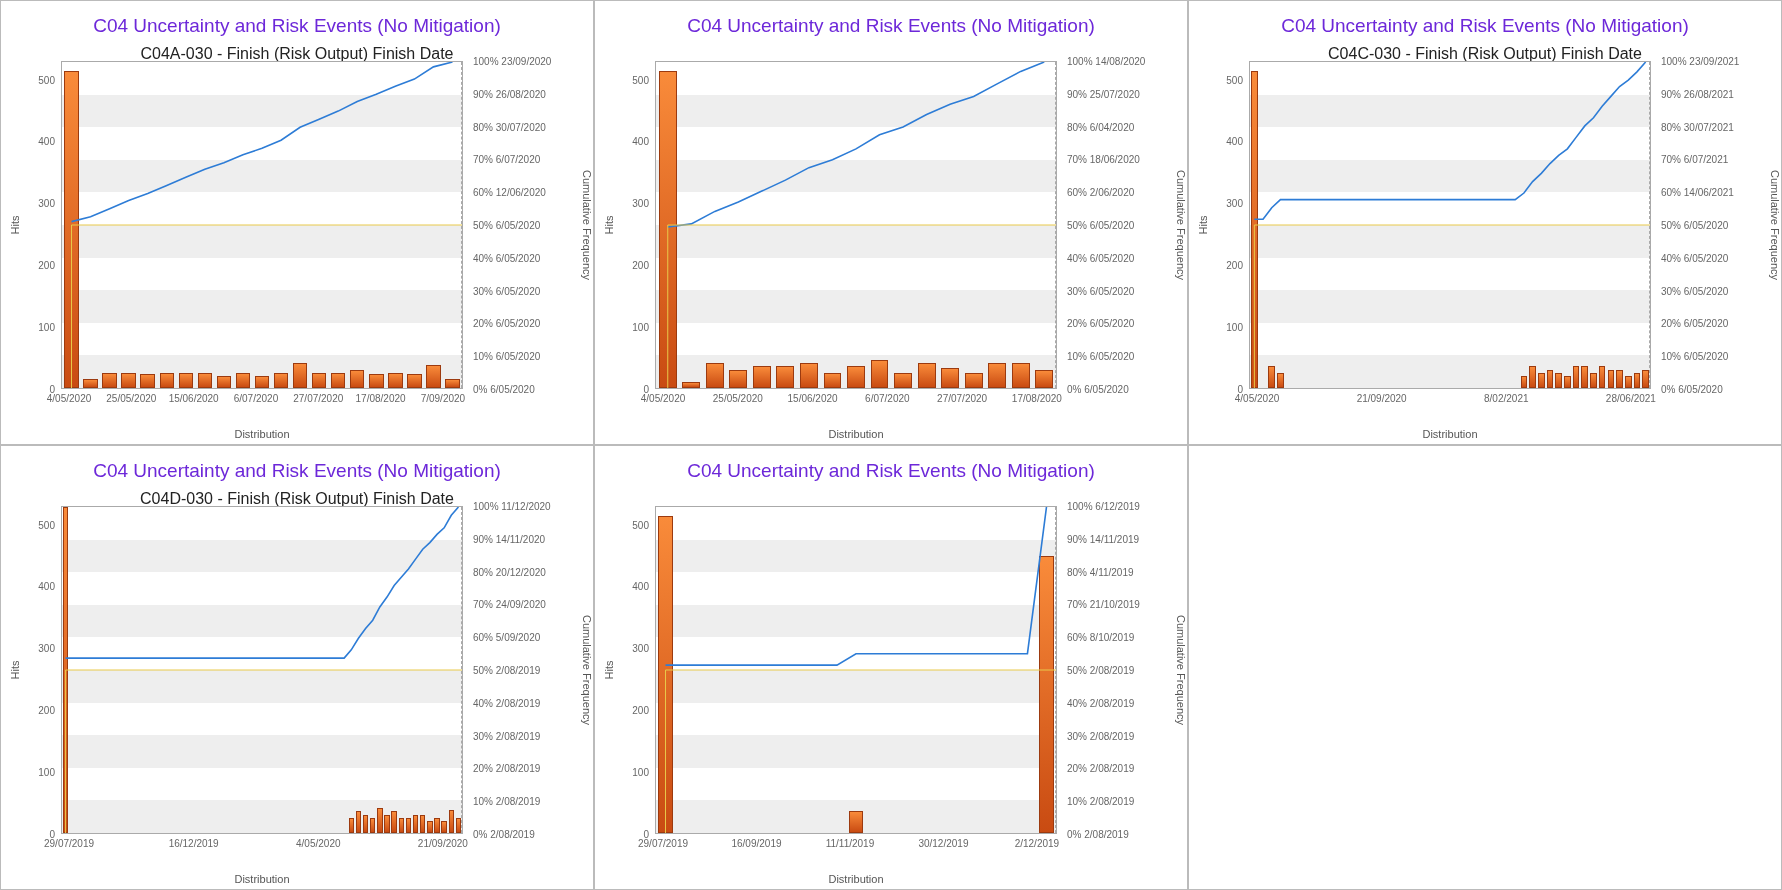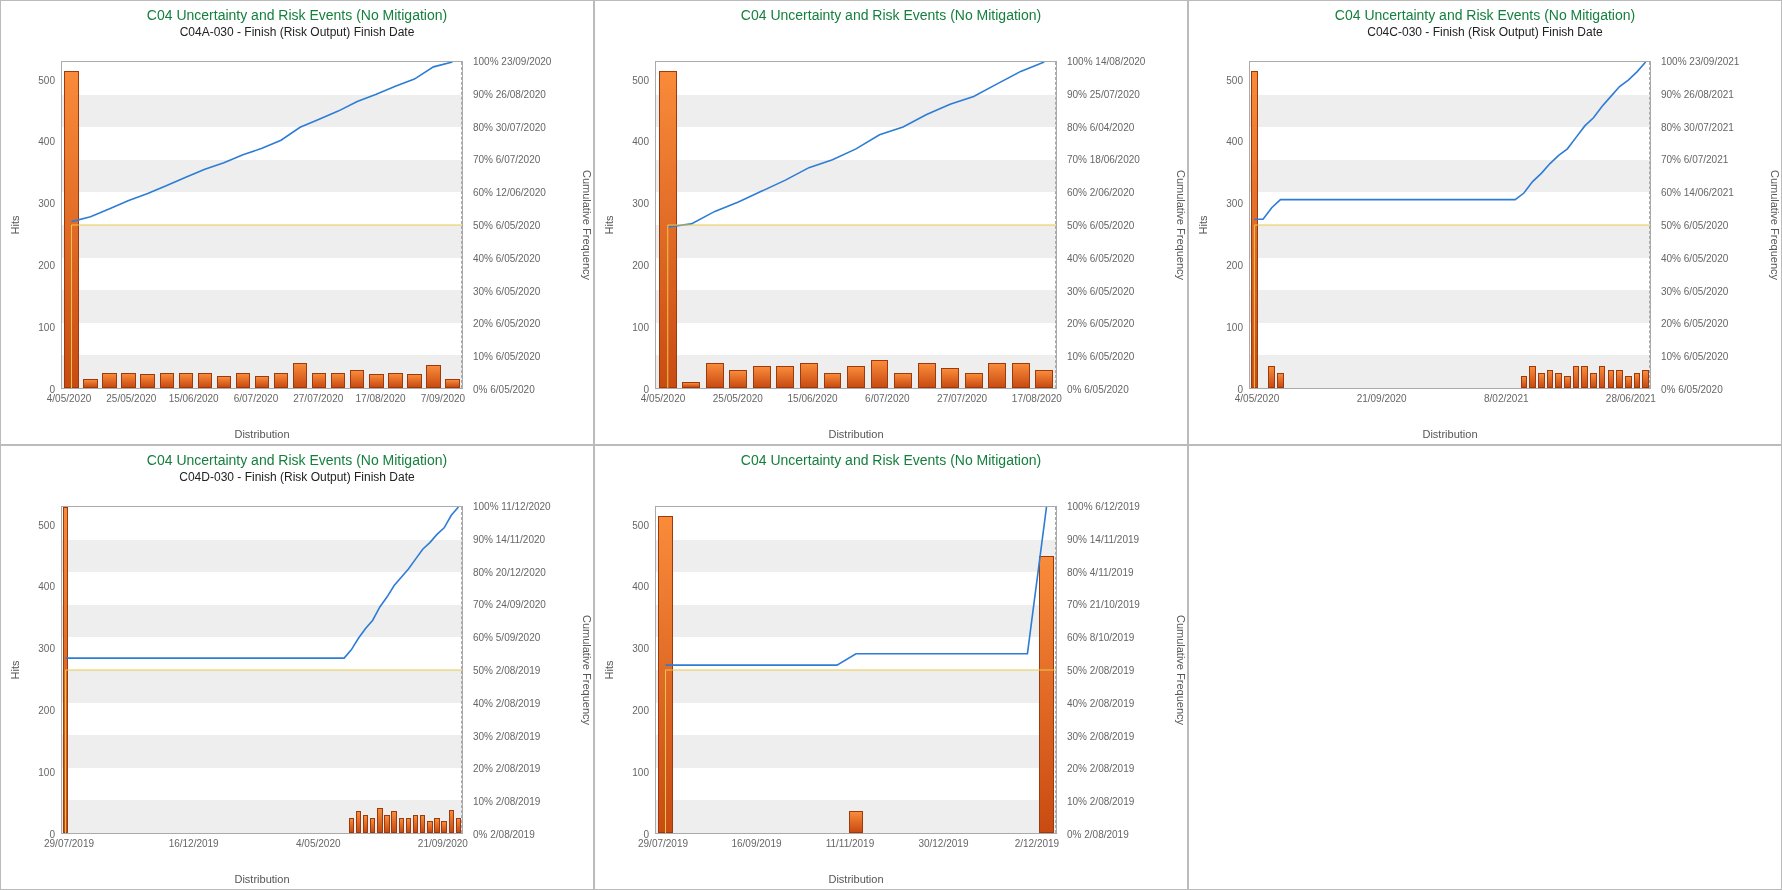--- a/index.html
+++ b/index.html
@@ -1,20 +1,20 @@
 <!DOCTYPE html>
 <html><head>
 <meta charset="utf-8">
 <style>
   html,body{margin:0;padding:0;background:#fff;font-family:"Segoe UI",Arial,sans-serif;font-size:11px;color:#333}
   .grid{display:grid;grid-template-columns:repeat(3,1fr);grid-template-rows:repeat(2,1fr);width:1782px;height:890px}
   .cell{border:1px solid #bbb;position:relative;box-sizing:border-box;background:#fff}
   .titles{text-align:center;padding:6px 0 0}
-  .titles .t1{font-size:14px;color:#15803d;margin:0}
-  .titles .t2{font-size:12px;color:#222;margin:2px 0 0}
+  .titles .t1{font-size:19px;color:#6d28d9;margin:8px}
+  .titles .t2{font-size:16px;color:#222;margin:2px 0 0}
   .plot-wrap{position:absolute;left:60px;right:130px;top:60px;bottom:55px}
   .plot{position:absolute;inset:0;border:1px solid #aaa;overflow:hidden}
   .band{position:absolute;left:0;right:0;background:#eee}
   .y-axis{position:absolute;left:0;top:60px;bottom:55px;width:58px;text-align:right;color:#666}
   .y-axis .tick{position:absolute;right:4px;transform:translateY(50%);font-size:10px}
   .y-axis-label{position:absolute;left:14px;top:50%;transform:translate(-50%,-50%) rotate(-90deg);font-size:11px;color:#555}
   .y2-axis{position:absolute;right:0;top:60px;bottom:55px;width:126px;color:#666}
   .y2-axis .tick{position:absolute;left:6px;transform:translateY(50%);font-size:10px;white-space:nowrap}
   .y2-axis-label{position:absolute;right:6px;top:50%;transform:translate(50%,-50%) rotate(90deg);font-size:11px;color:#555}
   .x-axis{position:absolute;left:60px;right:130px;bottom:0;height:53px;color:#666}

